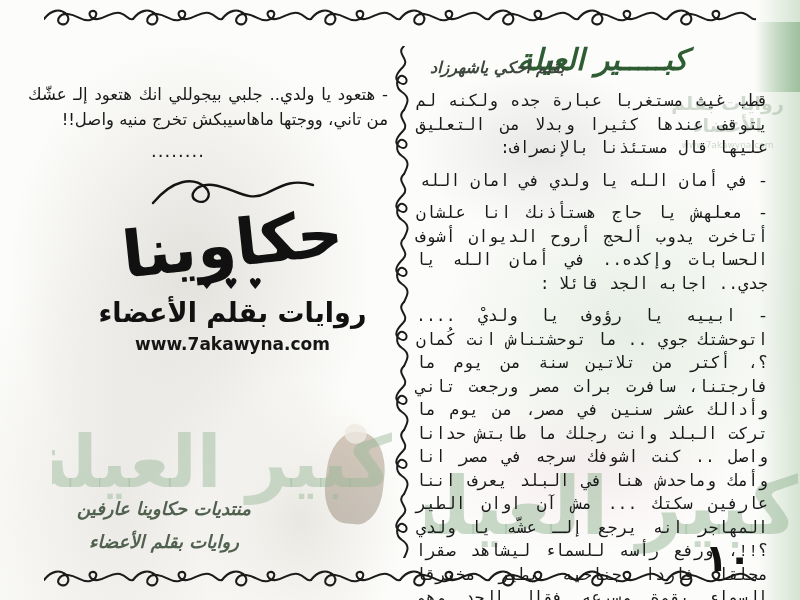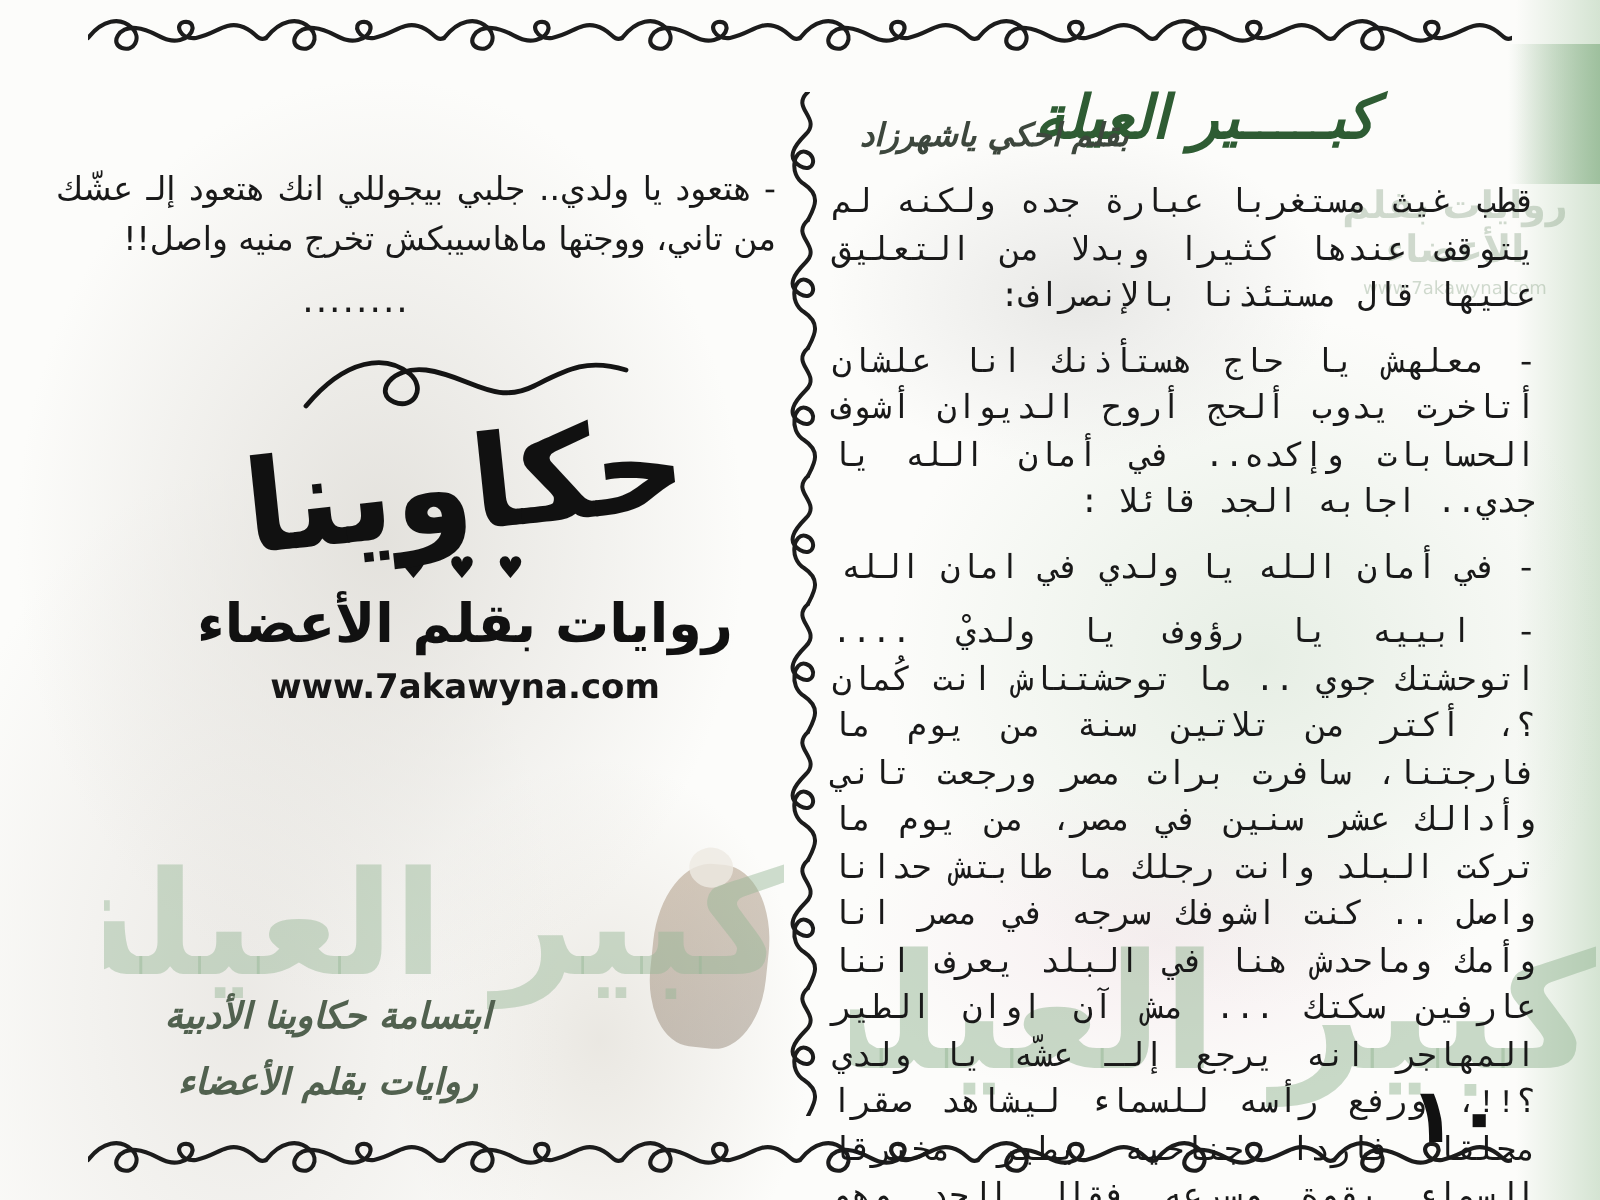--- a/index.html
+++ b/index.html
@@ -169,38 +169,38 @@
   <div class="faint-logo">
     <div class="fl1">روايات بقلم الأعضاء</div>
     <div class="fl2">www.7akawyna.com</div>
   </div>
 
   <h1 class="title">كبـــــير العيلة</h1>
   <div class="byline">بقلم  احكي ياشهرزاد</div>
 
   <div class="story">
     <p>قطب غيث مستغربا عبارة جده ولكنه لم يتوقف عندها كثيرا  وبدلا  من  التعليق  عليها  قال  مستئذنا بالإنصراف:</p>
+    <p>- في أمان الله يا ولدي في امان الله</p>
     <p>- معلهش يا حاج هستأذنك انا علشان أتاخرت يدوب ألحج أروح الديوان أشوف الحسابات وإكده.. في أمان الله يا جدي.. اجابه الجد قائلا :</p>
-    <p>- في أمان الله يا ولدي في امان الله</p>
     <p>- ابييه يا رؤوف يا ولديْ .... اتوحشتك جوي .. ما توحشتناش انت كُمان ؟، أكتر من تلاتين سنة من يوم ما فارجتنا، سافرت برات مصر ورجعت تاني وأدالك عشر سنين في مصر، من يوم ما تركت البلد وانت رجلك ما طابتش حدانا واصل .. كنت اشوفك سرجه في مصر انا وأمك وماحدش هنا في البلد يعرف اننا عارفين سكتك ... مش آن اوان الطير المهاجر انه يرجع إلـ عشّه يا ولدي ؟!!، ورفع رأسه للسماء ليشاهد صقرا محلقا فاردا جناحيه يطير مخترقا السماء بقوة وسرعه فقال الجد وهو يبتسم ابتسامة خفيفة :</p>
   </div>
 
   <div class="left-par">- هتعود يا ولدي.. جلبي بيجوللي انك هتعود إلـ عشّك من تاني، ووجتها ماهاسيبكش تخرج منيه واصل!!</div>
   <div class="dots-line">........</div>
 
   <div class="logo">
     <svg class="swirl" width="180" height="34" viewBox="0 0 180 34">
       <path d="M10,28 C30,4 50,2 62,12 C70,19 64,30 54,26 C44,22 52,8 70,10 C92,13 104,28 124,18 C140,10 150,4 170,10" fill="none" stroke="#141414" stroke-width="2.4" stroke-linecap="round"></path>
     </svg>
     <div class="calli">حكاوينا</div>
     <div class="hearts">♥ ♥ ♥</div>
     <div class="tagline">روايات بقلم الأعضاء</div>
     <div class="site">www.7akawyna.com</div>
   </div>
 
   <div class="footer-left">
-    <div>ابتسامة  حكاوينا الأدبية</div>
+    <div>منتديات  حكاوينا عارفين</div>
     <div>روايات بقلم الأعضاء</div>
   </div>
 
   <div class="page-number">١٠</div>
 
 </div>
 
 </body></html>

